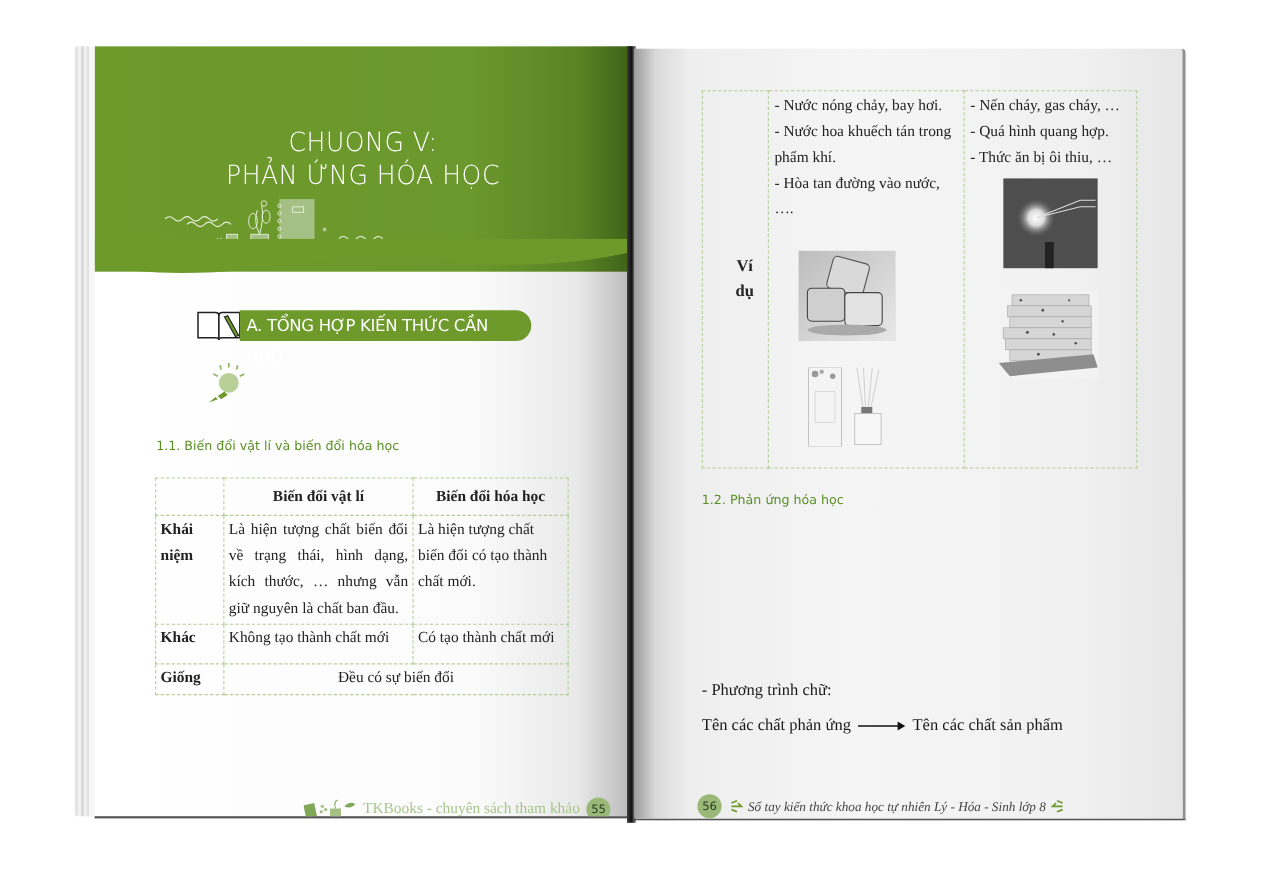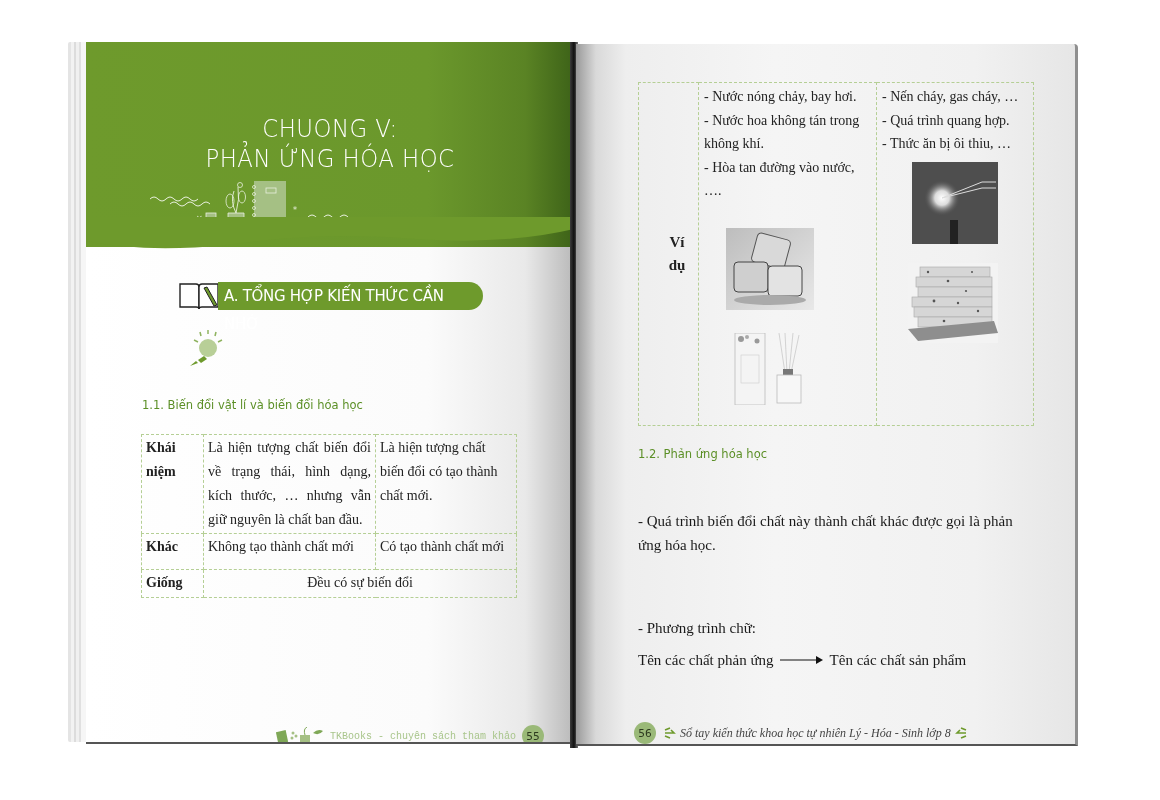--- a/index.html
+++ b/index.html
@@ -83,21 +83,21 @@
   }
   .compare-table th { font-weight: bold; text-align: center; height: 34px; vertical-align: middle; }
   .compare-table .rowhead { font-weight: bold; width: 62px; }
   .compare-table .col1 { width: 172px; text-align: justify; }
   .compare-table .center { text-align: center; }
 
   .footer-left {
     position: absolute; left: 190px; top: 682px; height: 24px; display: flex; align-items: center;
   }
   .footer-left .icons { width: 48px; height: 18px; margin-right: 6px; }
-  .footer-left .text { font-family: Liberation Mono, monospace; font-size: 10px; color: #a8c58b; }
+  .footer-left .text { font-family: Liberation Serif, serif; font-size: 14px; color: #a8c58b; }
   .page-num {
     width: 22px; height: 22px; border-radius: 50%; background: #9ab978;
     color: #2d3a1f; font-family: "DejaVu Sans", sans-serif; font-size: 10.5px;
     display: inline-flex; align-items: center; justify-content: center; margin-left: 6px;
   }
 
   
   .example-table {
     position: absolute; left: 62px; top: 38px; width: 396px; height: 344px;
     border-collapse: collapse; font-size: 14px; line-height: 23.5px;
@@ -189,20 +189,25 @@
         <circle cx="22" cy="20" r="9" fill="#b8cf97"></circle>
         <path d="M12 32 l6 -4 l3 3 l-6 4 z" fill="#6e9a2c"></path>
         <path d="M4 38 l6 -5 l2 2 z" fill="#6e9a2c"></path>
       </svg>
     </div>
 
     <div class="subhead left-subhead">1.1. Biến đổi vật lí và biến đổi hóa học</div>
 
     <table class="compare-table">
       <tbody>
+          <tr>
+        <th class="rowhead"></th>
+        <th>Biến đổi vật lí</th>
+        <th>Biến đổi hóa học</th>
+      </tr>
       <tr style="height:86px;">
         <td class="rowhead">Khái niệm</td>
         <td class="col1">Là hiện tượng chất biến đổi về trạng thái, hình dạng, kích thước, … nhưng vẫn giữ nguyên là chất ban đầu.</td>
         <td>Là hiện tượng chất biến đổi có tạo thành chất mới.</td>
       </tr>
       <tr style="height:36px;">
         <td class="rowhead">Khác</td>
         <td class="col1">Không tạo thành chất mới</td>
         <td>Có tạo thành chất mới</td>
       </tr>
@@ -230,21 +235,21 @@
 
   <div class="spine-shadow"></div>
 
   <div class="page-right">
     <table class="example-table">
       <tbody>
           <tr>
         <td class="vidu">Ví dụ</td>
         <td class="c1">
           <div>- Nước nóng chảy, bay hơi.</div>
-          <div>- Nước hoa không tán trong không khí.</div>
+          <div>- Nước hoa khuếch tán trong phẩm khí.</div>
           <div>- Hòa tan đường vào nước, ….</div>
           <svg class="img-ice" viewBox="0 0 88 82">
             <rect width="88" height="82" fill="#9a9a9a"></rect>
             <rect x="0" y="0" width="88" height="82" fill="url(#iceg)"></rect>
             <defs>
               <linearGradient id="iceg" x1="0" y1="0" x2="1" y2="1">
                 <stop offset="0" stop-color="#bdbdbd"></stop>
                     <stop offset="1" stop-color="#e8e8e8"></stop>
               </linearGradient>
             </defs>
@@ -264,21 +269,21 @@
                   <line x1="52" y1="0" x2="54" y2="40"></line>
                   <line x1="60" y1="0" x2="56" y2="40"></line>
                   <line x1="66" y1="2" x2="58" y2="40"></line>
                 </g>
             <rect x="50" y="36" width="10" height="6" fill="#777"></rect>
             <rect x="44" y="42" width="24" height="28" fill="#f7f7f7" stroke="#bbb" stroke-width="0.8"></rect>
           </svg>
         </td>
         <td class="c2">
           <div>- Nến cháy, gas cháy, …</div>
-          <div>- Quá trình quang hợp.</div>
+          <div>- Quá hình quang hợp.</div>
           <div>- Thức ăn bị ôi thiu, …</div>
           <svg class="img-candle" viewBox="0 0 86 82">
             <rect width="86" height="82" fill="#4e4e4e"></rect>
             <radialGradient id="flame" cx="0.5" cy="0.5" r="0.5">
               <stop offset="0" stop-color="#ffffff"></stop>
                   <stop offset="0.4" stop-color="#dcdcdc"></stop>
                   <stop offset="1" stop-color="#4e4e4e" stop-opacity="0"></stop>
             </radialGradient>
             <circle cx="30" cy="36" r="18" fill="url(#flame)"></circle>
             <rect x="38" y="58" width="8" height="24" fill="#222"></rect>
@@ -305,21 +310,20 @@
                   <circle cx="50" cy="40" r="1.2"></circle>
             </g>
             <path d="M0 66 L86 58 L90 70 L10 78 Z" fill="#8e8e8e"></path>
           </svg>
         </td>
       </tr>
     </tbody>
       </table>
 
     <div class="subhead right-subhead">1.2. Phản ứng hóa học</div>
-    <div class="para p1">- Quá trình biến đổi chất này thành chất khác được gọi là phản ứng hóa học.</div>
     <div class="para p3">- Phương trình chữ:</div>
     <div class="para p4">
       <span>Tên các chất phản ứng</span>
       <svg class="arrow" viewBox="0 0 44 10">
         <line x1="0" y1="5" x2="40" y2="5" stroke="#111" stroke-width="1.2"></line>
         <path d="M36 1 L43 5 L36 9 Z" fill="#111"></path>
       </svg>
       <span>Tên các chất sản phẩm</span>
     </div>
 

